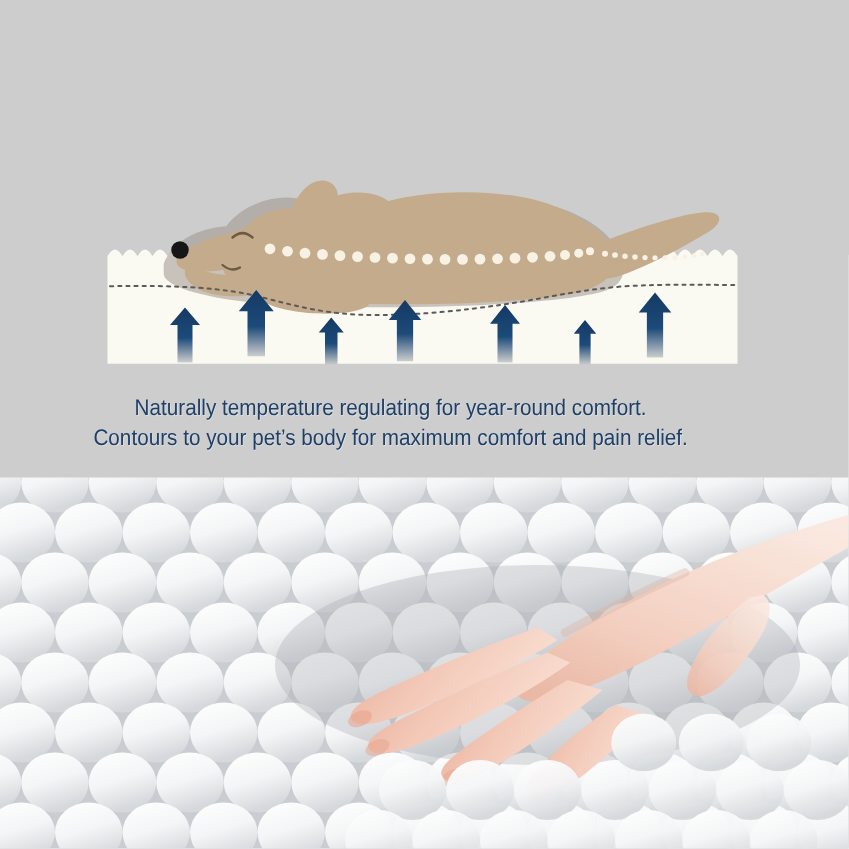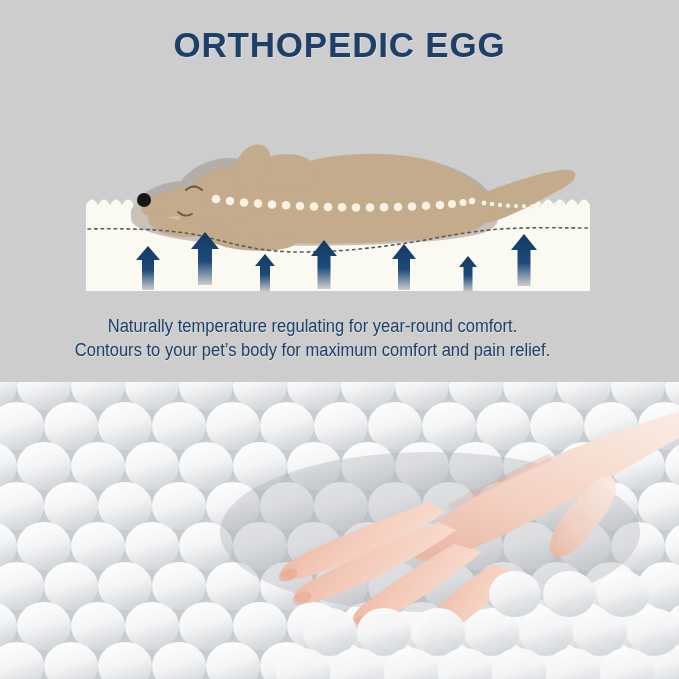--- a/index.html
+++ b/index.html
@@ -90,21 +90,20 @@
   }
 </style>
 </head>
 <body>
 
 <div id="page">
 
   <div id="top-panel">
 
     <div id="title-block">
-      <span class="title-line">ORTHOPEDIC EGG</span>
     </div>
 
     <svg id="illustration" viewBox="0 0 679 180">
       <defs>
         <linearGradient id="arrowGrad" x1="0" y1="0" x2="0" y2="1">
           <stop offset="0%" stop-color="#143a63"></stop>
           <stop offset="55%" stop-color="#1c4a79"></stop>
           <stop offset="100%" stop-color="#cdcdcd"></stop>
         </linearGradient>
         <clipPath id="foamClip">

